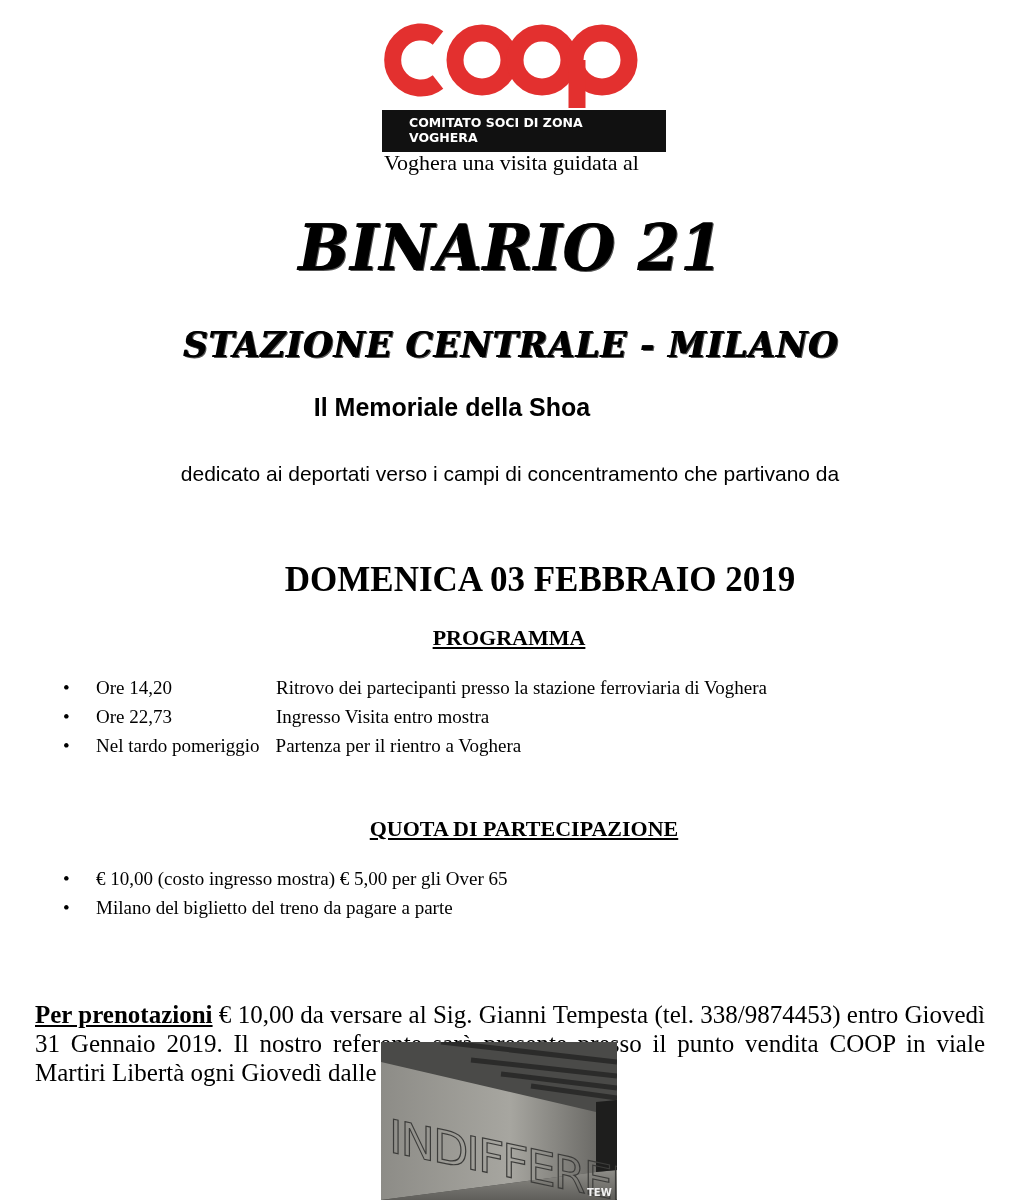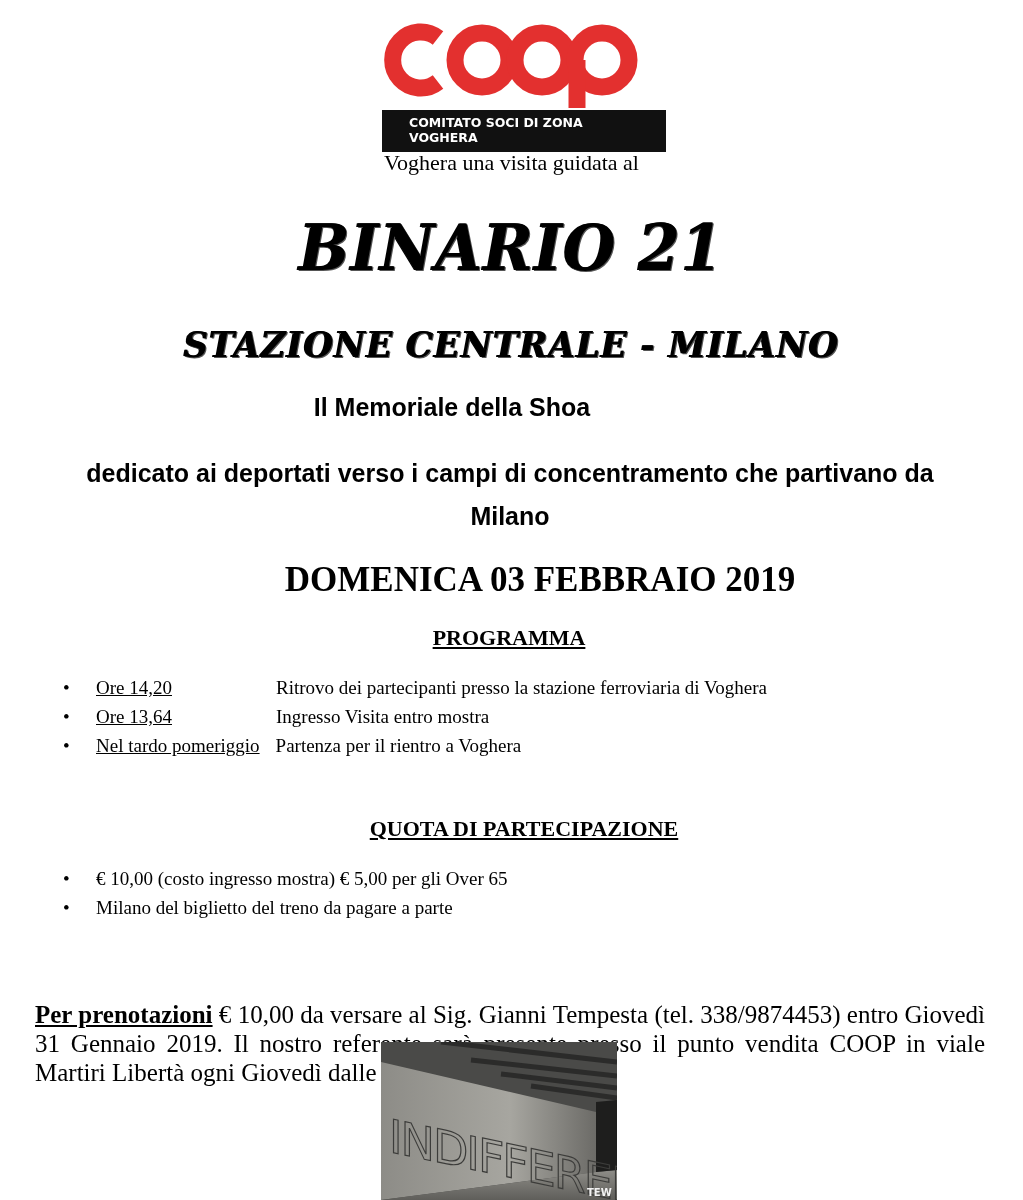--- a/index.html
+++ b/index.html
@@ -17,31 +17,31 @@
   .sans { font-family: "Liberation Sans", sans-serif; }
 
   #intro { left: 0; width: 1023px; top: 150px; text-align: center; font-size: 22px; }
 
   .fancy { font-family: "DejaVu Serif", serif; font-weight: bold; font-style: italic; letter-spacing: 1px;
            text-shadow: 1px 1px 0 #555, -1px 0 0 #000; transform: scaleY(1.05); }
   #title-main { left: 0; width: 1023px; top: 212px; text-align: center; font-size: 60px; line-height: 72px; }
   #title-sub { left: 0; width: 1023px; top: 322px; text-align: center; font-size: 34px; line-height: 44px; }
 
   #memoriale { left: 0; width: 904px; top: 393px; text-align: center; font-size: 25px; font-weight: bold; }
-  #dedicato { left: 30px; width: 960px; top: 452px; text-align: center; font-size: 25px; font-weight: bold; line-height: 43px; }
+  #dedicato { left: 30px; width: 960px; top: 452px; text-align: center; font-size: 21px; font-weight: normal; line-height: 43px; }
 
   #date { left: 0; width: 1080px; top: 560px; text-align: center; font-size: 35px; font-weight: bold; }
   .section-head { text-align: center; font-size: 22px; font-weight: bold; text-decoration: underline; }
   #programma { left: 0; width: 1018px; top: 625px; }
   #quota { left: 0; width: 1048px; top: 816px; }
 
   ul.list { list-style: none; margin: 0; padding: 0; font-size: 19px; line-height: 29px; }
   ul.list li { position: relative; padding-left: 96px; }
   ul.list li .bullet { position: absolute; left: 63px; top: 0; }
-  .prog-time { display: inline-block; width: 180px; text-decoration: underline; }
+  .prog-time { display: inline-block; width: 180px; }
   .prog-time.wide { width: auto; margin-right: 16px; }
   #program-list { left: 0; top: 673px; width: 1000px; }
   #quota-list { left: 0; top: 864px; width: 1000px; }
 
   #booking { left: 35px; width: 950px; top: 1000px; font-size: 25px; line-height: 29px; text-align: justify; }
   #booking .label { font-weight: bold; text-decoration: underline; }
 
   #photo { left: 381px; top: 1042px; width: 236px; height: 158px; overflow: hidden;
            background: linear-gradient(180deg, #5a5a5a 0%, #8a8a86 30%, #a09f9a 60%, #7a7975 100%); }
 </style>
@@ -65,36 +65,35 @@
 </div>
 
 <div id="intro" class="abs serif">Voghera una visita guidata al</div>
 
 <div id="title-main" class="abs fancy">BINARIO 21</div>
 <div id="title-sub" class="abs fancy">STAZIONE CENTRALE - MILANO</div>
 
 <div id="memoriale" class="abs sans">Il Memoriale della Shoa</div>
 <div id="dedicato" class="abs sans">
   <div>dedicato ai deportati verso i campi di concentramento che partivano da</div>
-  <div>Milano</div>
 </div>
 
 <div id="date" class="abs serif">DOMENICA 03 FEBBRAIO 2019</div>
 
 <div id="programma" class="abs serif section-head">PROGRAMMA</div>
 
 <div id="program-list" class="abs serif">
   <ul class="list">
     <li>
       <span class="bullet">•</span>
       <span class="prog-time">Ore 14,20</span><span>Ritrovo dei partecipanti presso la stazione ferroviaria di Voghera</span>
     </li>
     <li>
       <span class="bullet">•</span>
-      <span class="prog-time">Ore 13,64</span><span>Ingresso Visita entro mostra</span>
+      <span class="prog-time">Ore 22,73</span><span>Ingresso Visita entro mostra</span>
     </li>
     <li>
       <span class="bullet">•</span>
       <span class="prog-time wide">Nel tardo pomeriggio</span><span>Partenza per il rientro a Voghera</span>
     </li>
   </ul>
 </div>
 
 <div id="quota" class="abs serif section-head">QUOTA DI PARTECIPAZIONE</div>
 

